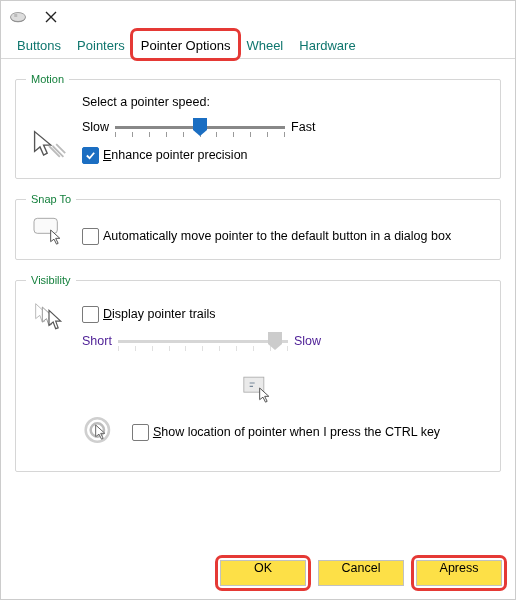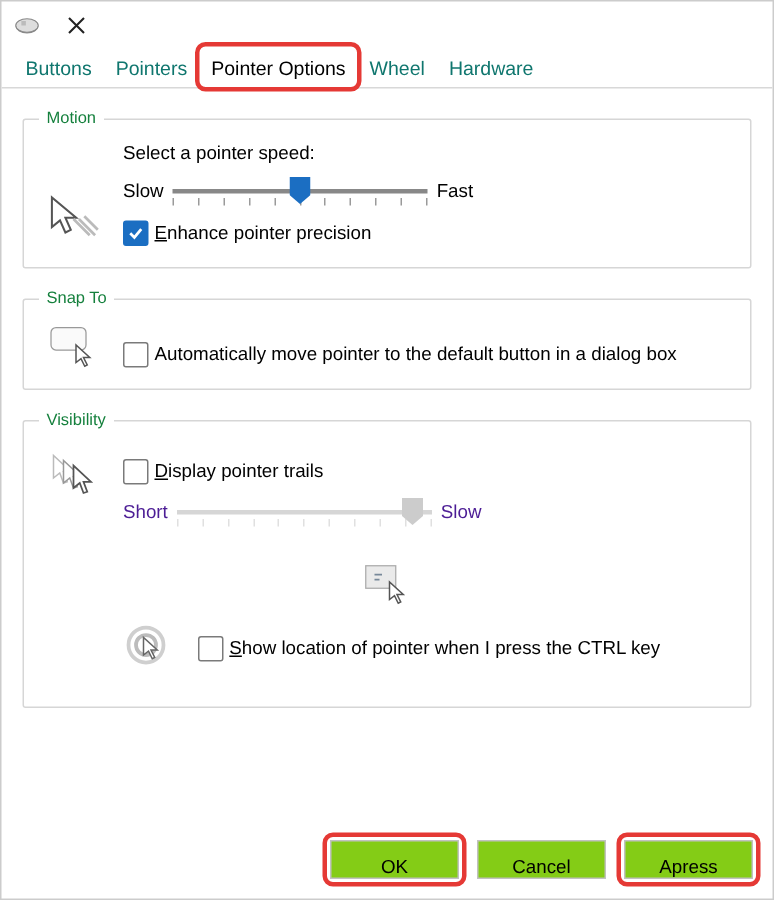--- a/index.html
+++ b/index.html
@@ -129,22 +129,22 @@
     justify-content: flex-end;
     gap: 12px;
     padding: 0 14px 14px 14px;
     position: absolute;
     bottom: 0; left: 0; right: 0;
   }
   .btn {
     min-width: 86px;
     height: 26px;
     border: 1px solid #c1c1c1;
-    background: #84cc16;
-    display: flex; align-items: flex-end; justify-content: center;
+    background: #fde047;
+    display: flex; align-items: flex-start; justify-content: center;
     font-size: 12.5px;
     cursor: pointer;
   }
   .dotted-focus {
     outline: 1px dotted #000;
     outline-offset: 1px;
     display: inline-block;
   }
 </style>
 </head>

